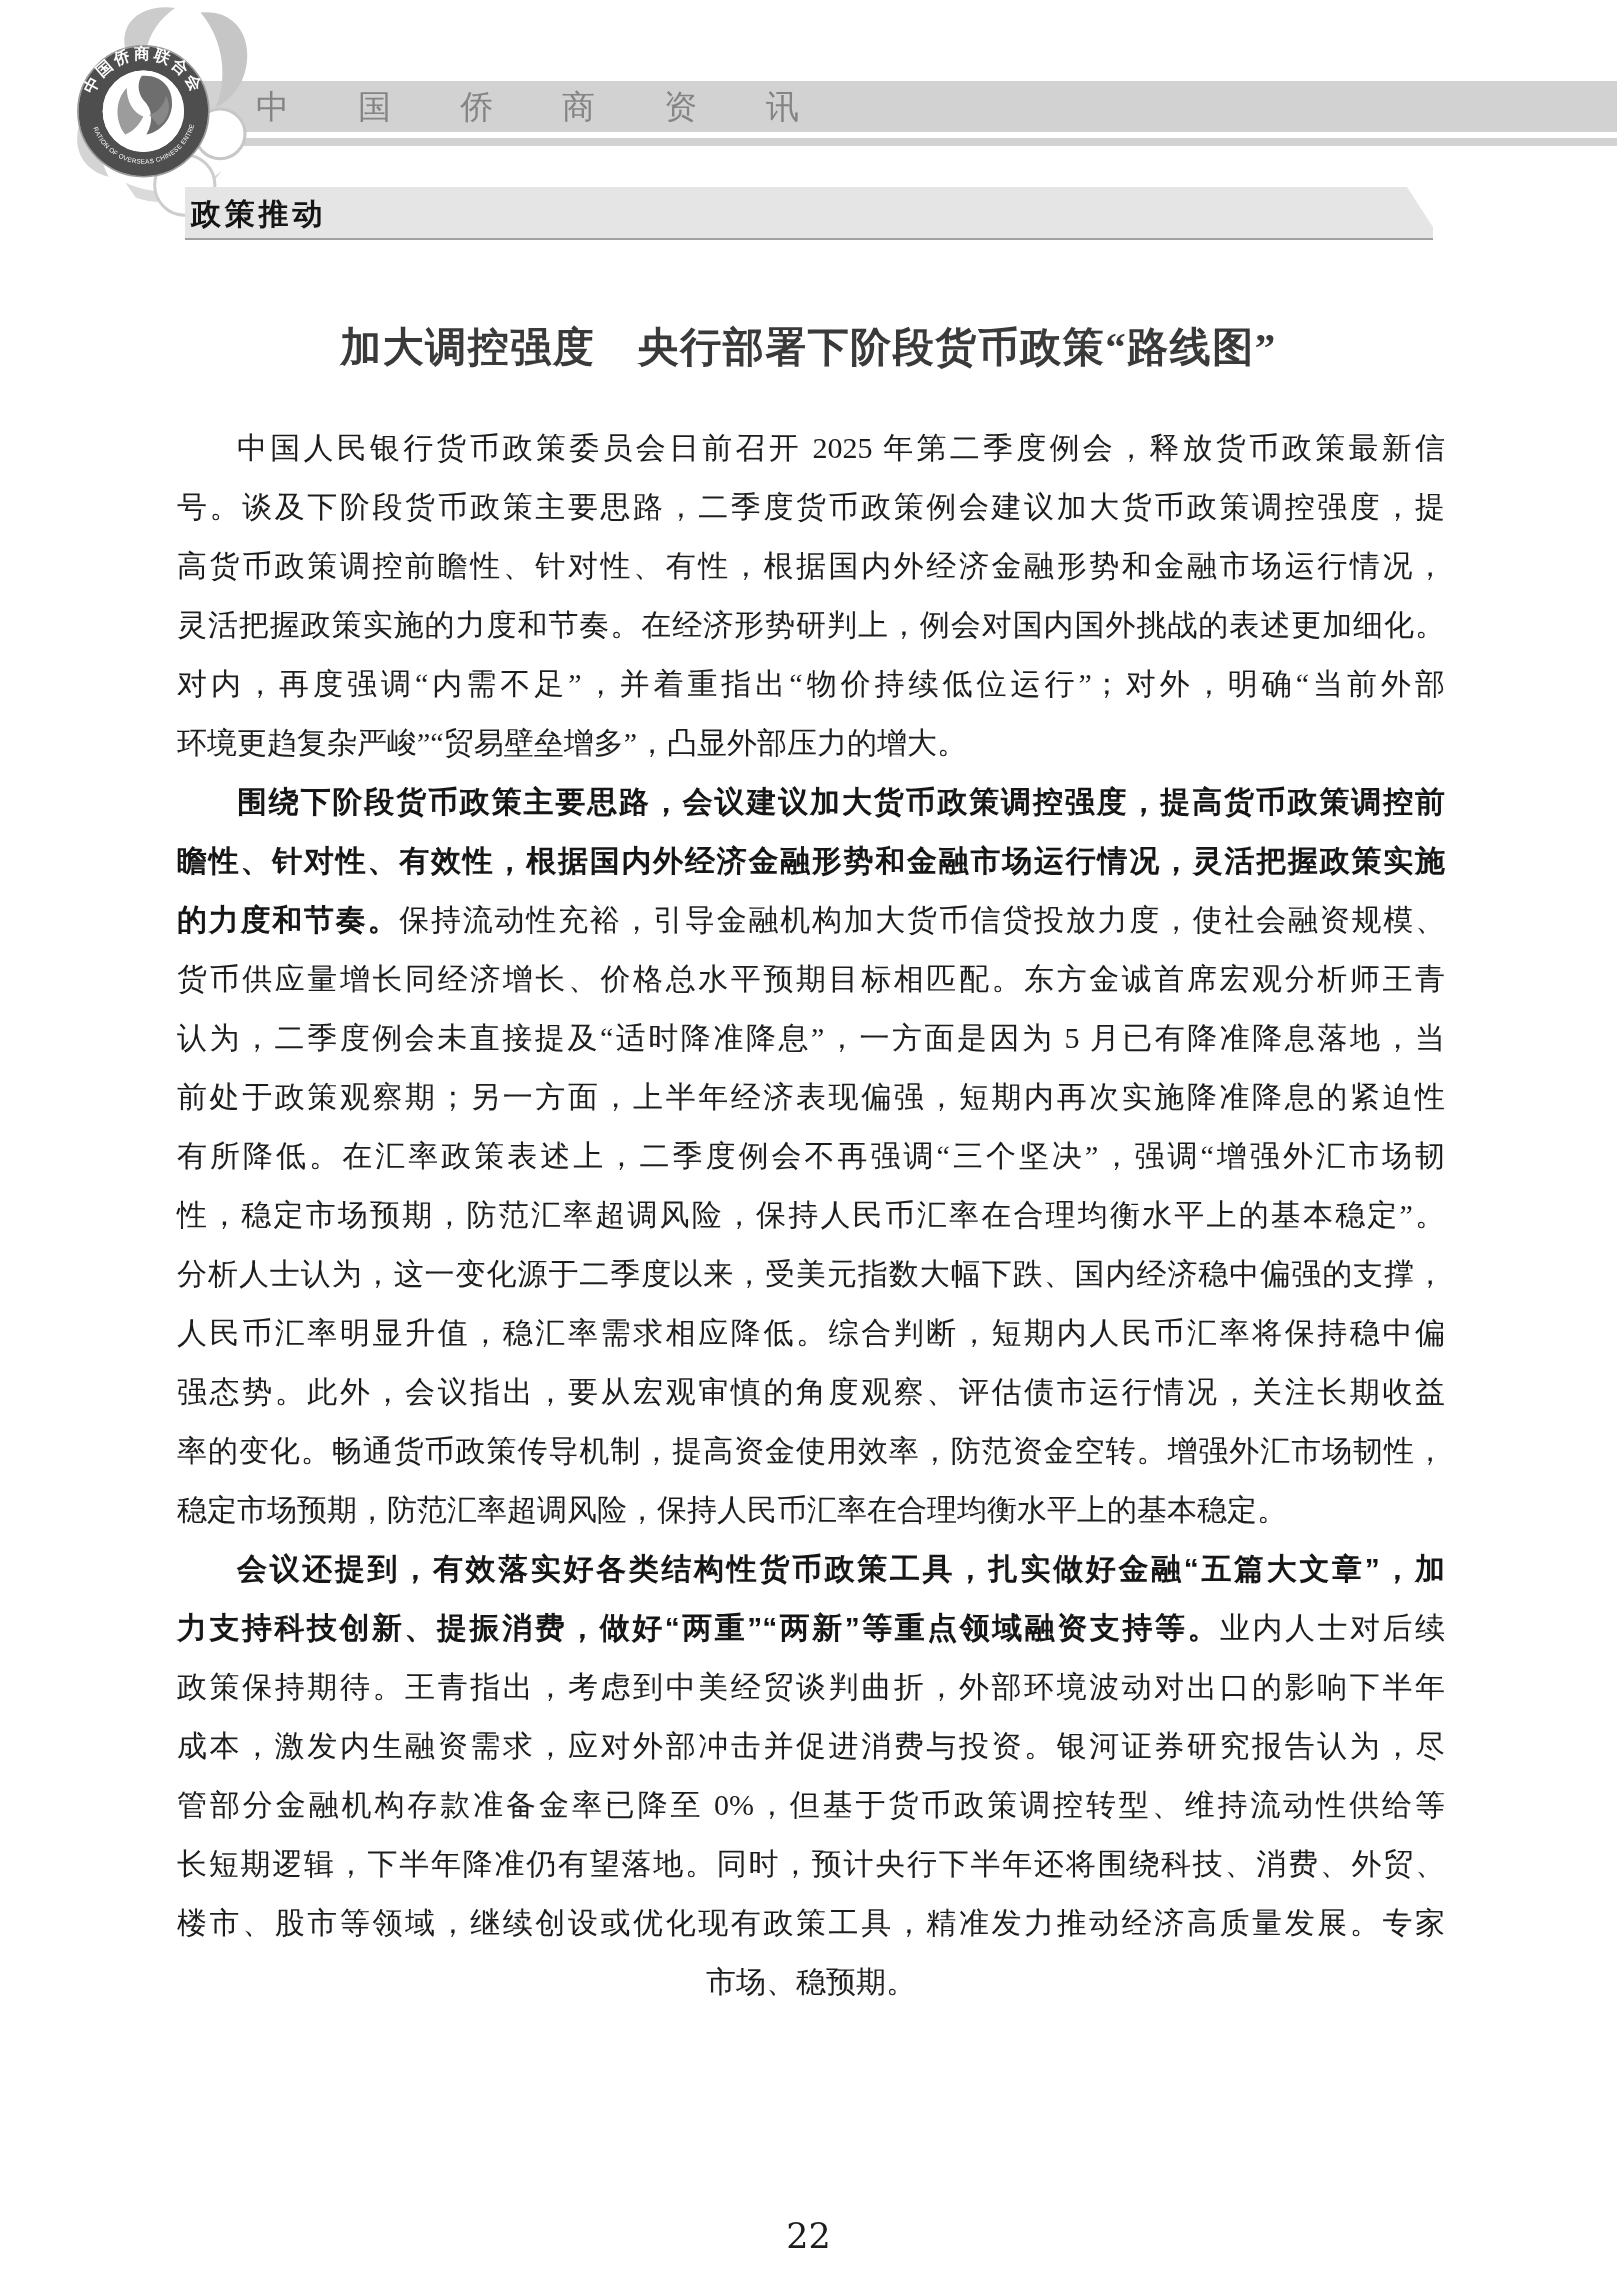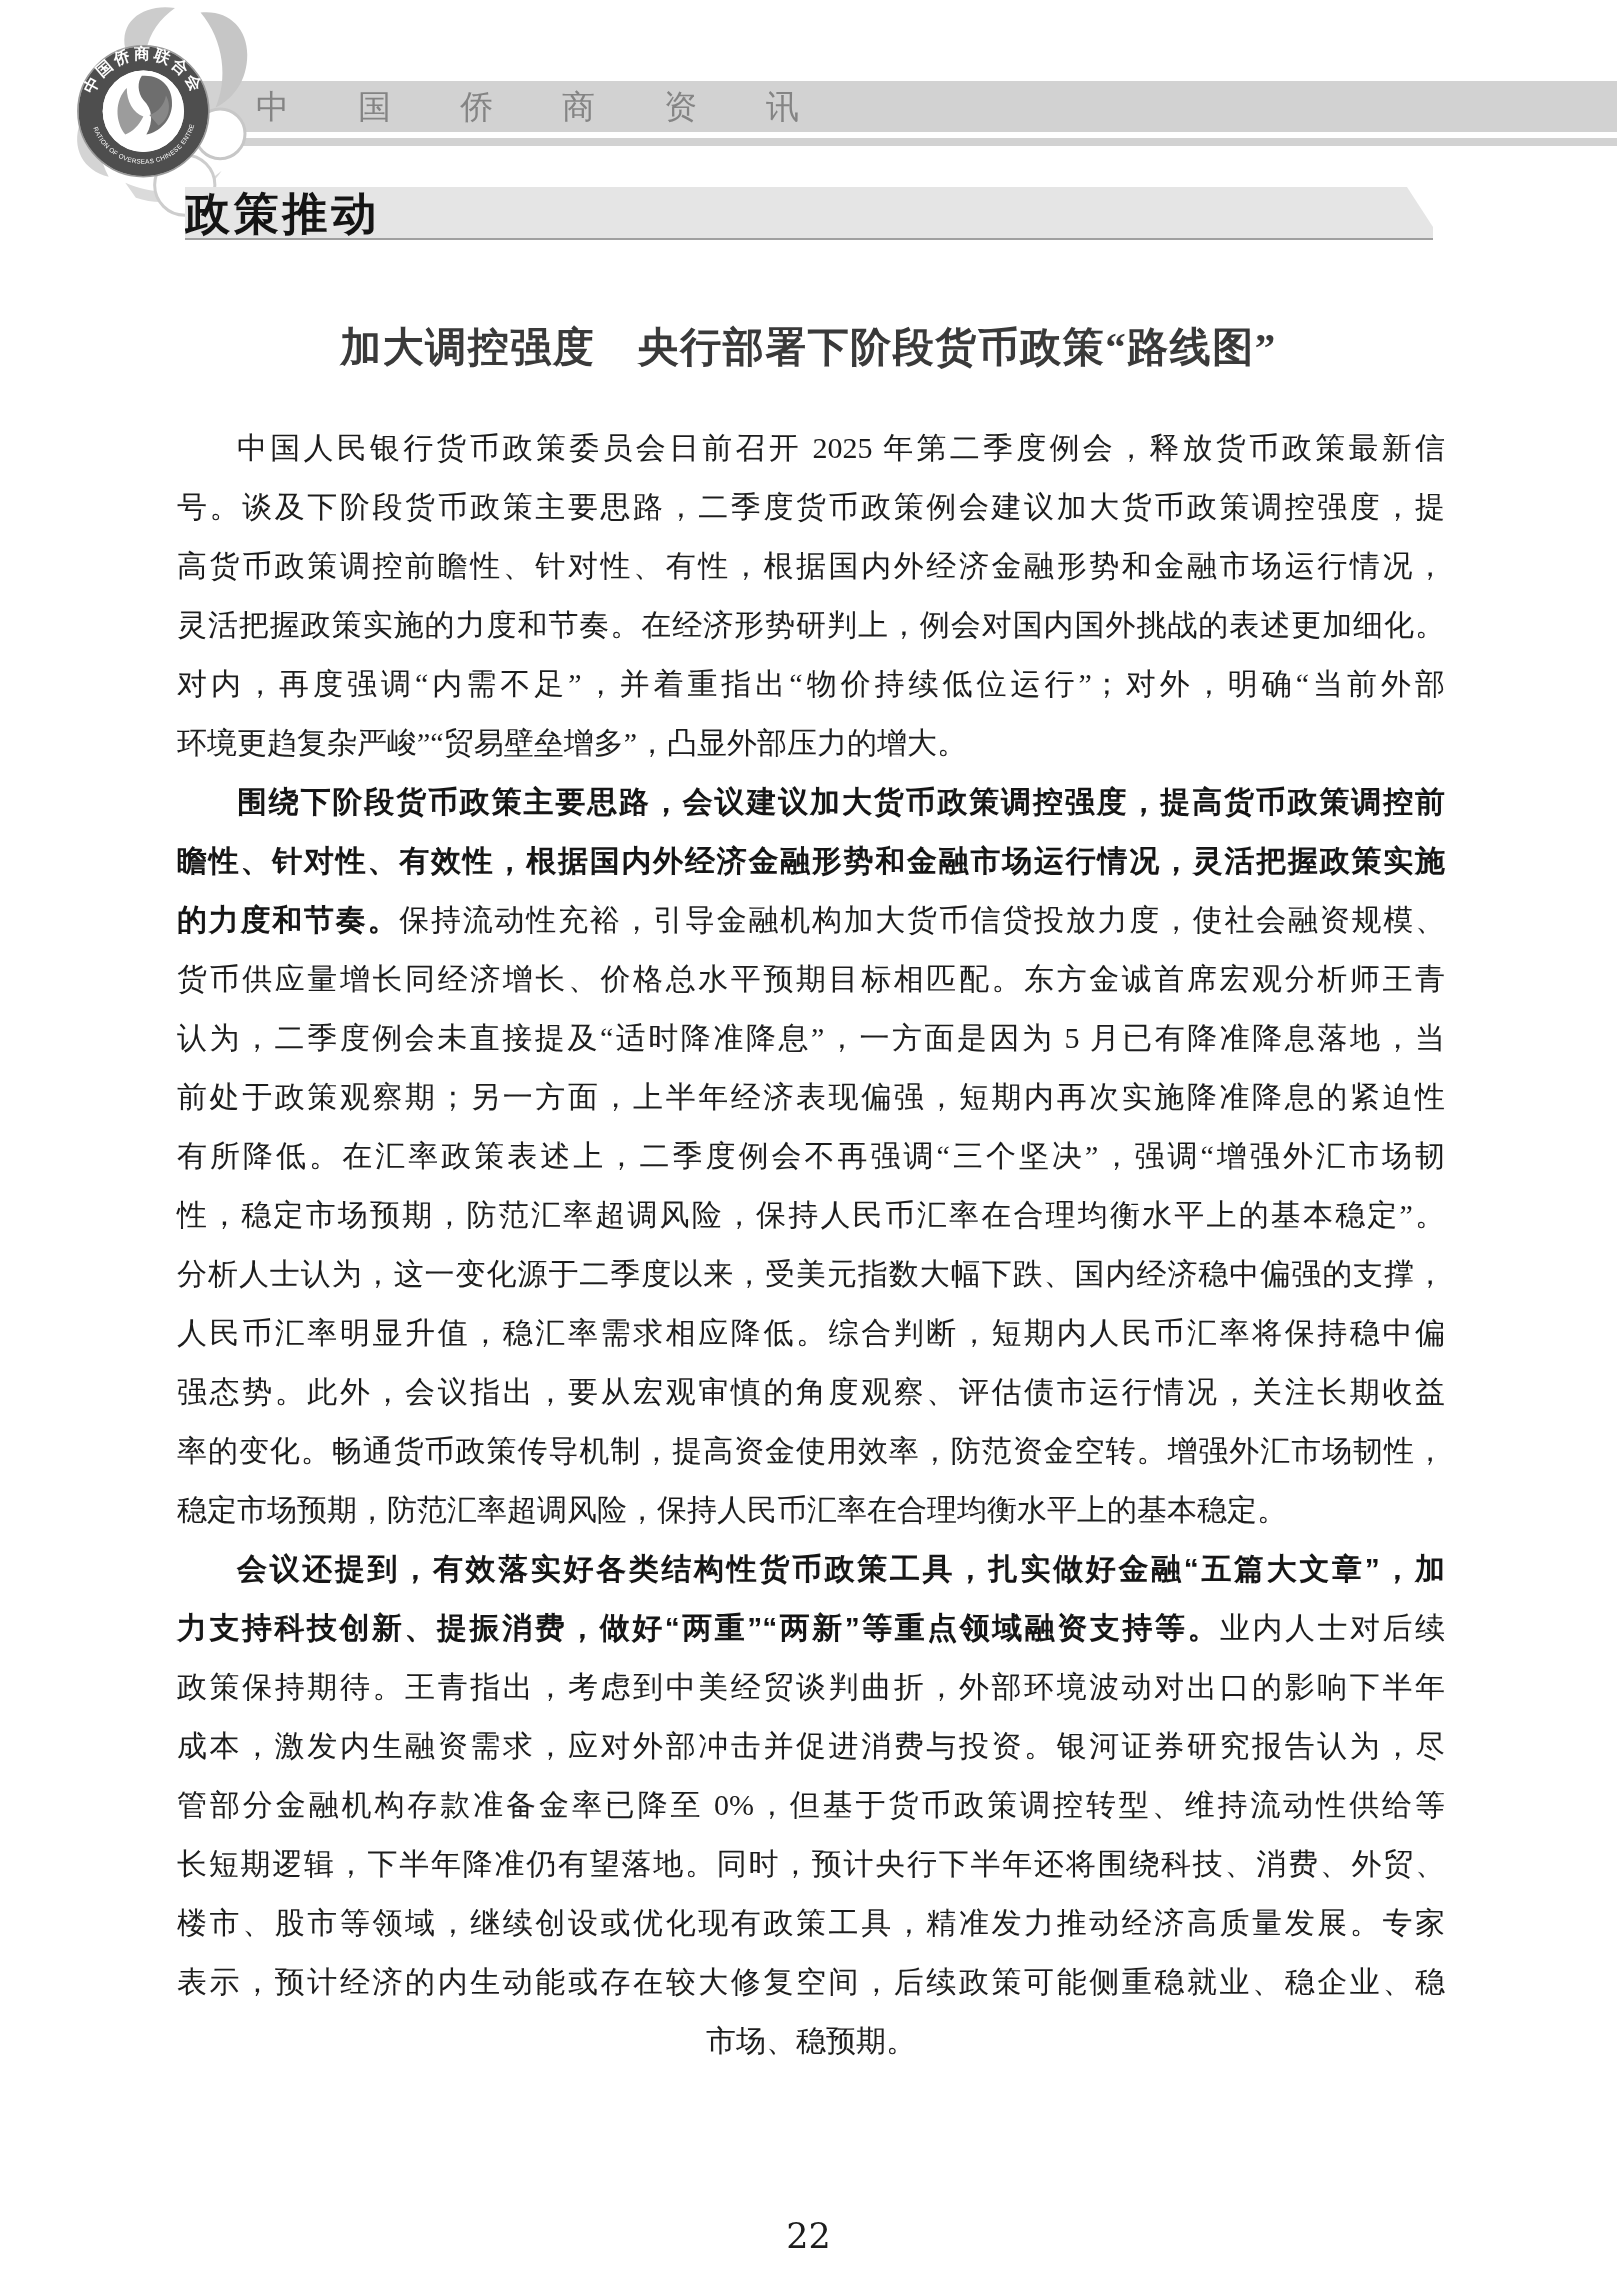--- a/index.html
+++ b/index.html
@@ -11,22 +11,22 @@
   .bar-thin{position:absolute;left:226px;top:138px;width:1392px;height:8.3px;background:#d2d2d2;}
   .masthead{position:absolute;left:256px;top:81px;height:51px;line-height:53px;
             font-size:33px;letter-spacing:69px;color:#848484;font-weight:400;
             font-family:"Liberation Serif",serif;white-space:nowrap;}
   .logo{position:absolute;left:53px;top:1.5px;width:256px;height:220px;}
 
   
   .section-banner{position:absolute;left:185px;top:187px;width:1248px;height:53px;background:#e5e5e5;
                   clip-path:polygon(0 0,1222px 0,100% 40px,100% 100%,0 100%);}
   .section-banner::after{content:"";position:absolute;left:0;right:0;bottom:0;height:2.3px;background:#a0a0a0;}
-  .section-title{font-size:45px;font-weight:900;letter-spacing:3.8px;color:#141414;
-                 line-height:54px;font-family:"Liberation Serif",serif;}
+  .section-title{font-size:30px;font-weight:900;letter-spacing:3.8px;color:#141414;
+                 line-height:54px;padding-left:6px;font-family:"Liberation Serif",serif;}
 
   
   .article-title{position:absolute;left:0;top:320px;width:1617px;text-align:center;
                  font-size:41px;font-weight:700;color:#3a3a3a;letter-spacing:1.5px;
                  font-family:Liberation Serif, serif;}
   .article-body{position:absolute;left:177px;top:418px;width:1268px;font-size:30px;color:#1d1d1d;}
   .line{height:59px;line-height:59px;}
   .line.just{text-align:justify;text-align-last:justify;}
   .line.indent{padding-left:60px;}
   .line .b{font-weight:700;font-family:"Liberation Sans",sans-serif;color:#161616;}
@@ -99,21 +99,20 @@
       <div class="line just"><span>强态势。此外，会议指出，要从宏观审慎的角度观察、评估债市运行情况，关注长期收益</span></div>
       <div class="line just"><span>率的变化。畅通货币政策传导机制，提高资金使用效率，防范资金空转。增强外汇市场韧性，</span></div>
       <div class="line"><span>稳定市场预期，防范汇率超调风险，保持人民币汇率在合理均衡水平上的基本稳定。</span></div>
       <div class="line indent just"><span class="b">会议还提到，有效落实好各类结构性货币政策工具，扎实做好金融“五篇大文章”，加</span></div>
       <div class="line just"><span class="b">力支持科技创新、提振消费，做好“两重”“两新”等重点领域融资支持等。</span><span>业内人士对后续</span></div>
       <div class="line just"><span>政策保持期待。王青指出，考虑到中美经贸谈判曲折，外部环境波动对出口的影响下半年</span></div>
       <div class="line just"><span>成本，激发内生融资需求，应对外部冲击并促进消费与投资。银河证券研究报告认为，尽</span></div>
       <div class="line just"><span>管部分金融机构存款准备金率已降至 0%，但基于货币政策调控转型、维持流动性供给等</span></div>
       <div class="line just"><span>长短期逻辑，下半年降准仍有望落地。同时，预计央行下半年还将围绕科技、消费、外贸、</span></div>
       <div class="line just"><span>楼市、股市等领域，继续创设或优化现有政策工具，精准发力推动经济高质量发展。专家</span></div>
-      <div class="line just"><span>表示，预计经济的内生动能或存在较大修复空间，后续政策可能侧重稳就业、稳企业、稳</span></div>
       <div class="line with-src">
         <span>市场、稳预期。</span>
       </div>
     </div>
 
   <div class="page-number">22</div>
 
 </div>
 
 

